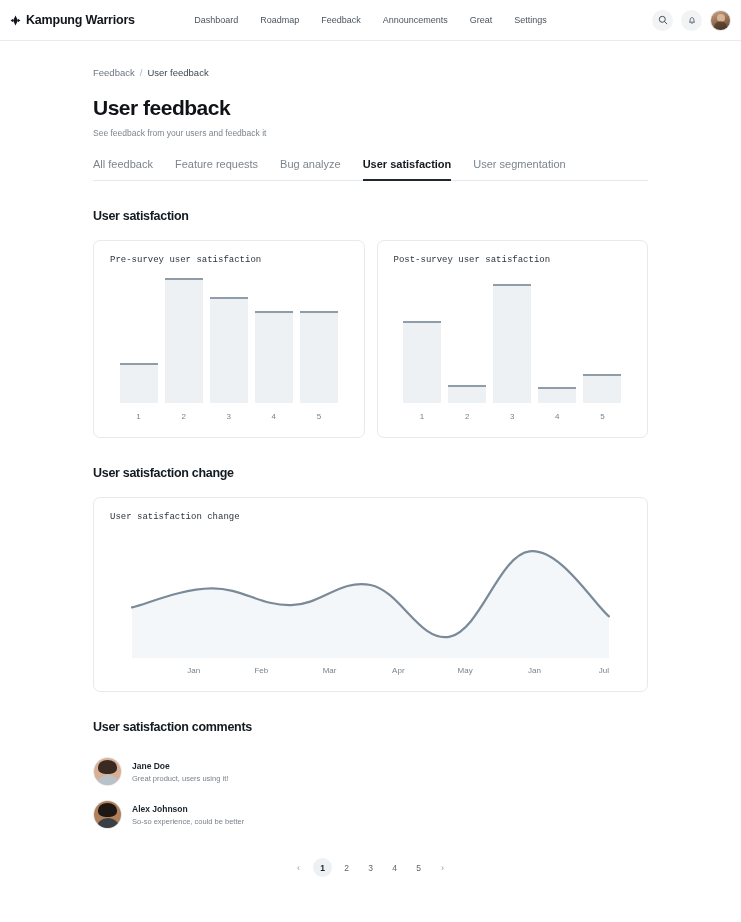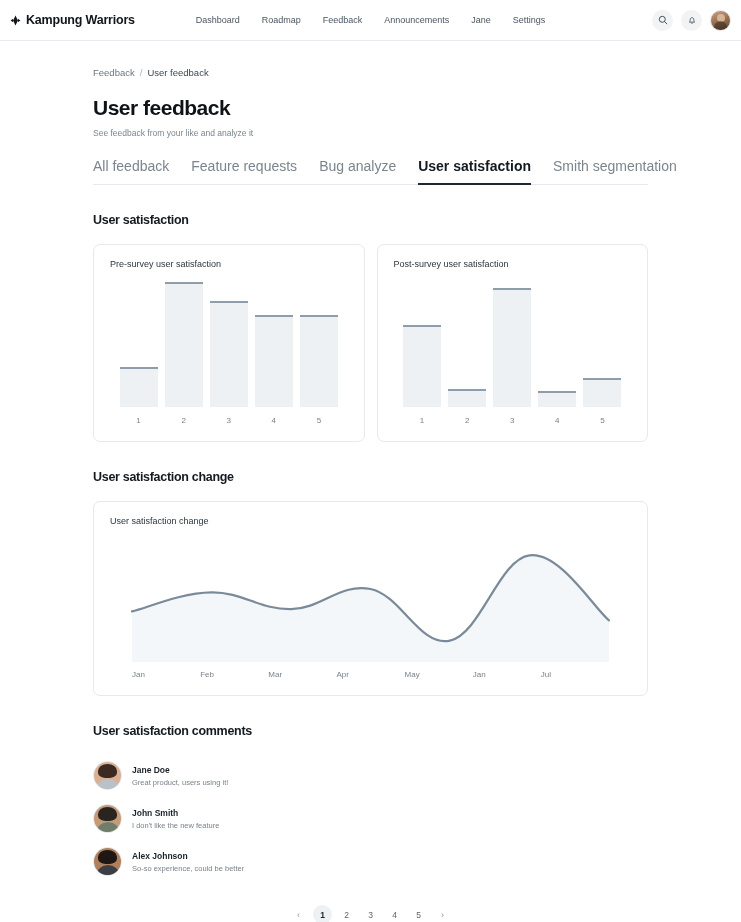--- a/index.html
+++ b/index.html
@@ -121,21 +121,21 @@
   }
 
   .tabs {
     margin-top: 20px;
     display: flex;
     gap: 22px;
     border-bottom: 1px solid #e5e8ec;
     padding-bottom: 0;
   }
   .tab {
-    font-size: 14px;
+    font-size: 11px;
     color: #7b858e;
     padding-bottom: 9px;
     white-space: nowrap;
     border-bottom: 2px solid transparent;
     margin-bottom: -1px;
   }
   .tab.active {
     color: #131a20;
     font-weight: bold;
     border-bottom-color: #1d2833;
@@ -157,20 +157,21 @@
     border: 1px solid #e6e9ed;
     border-radius: 7px;
     background: #fff;
     flex: 1;
     padding: 14px 16px 16px 16px;
   }
   .card-title {
     font-size: 9px;
     color: #2c353e;
     margin-bottom: 6px;
+    font-family: Liberation Mono, monospace;
   }
 
   
   .bars {
     height: 132px;
     display: flex;
     align-items: flex-end;
     justify-content: space-around;
     padding: 0 6px;
   }
@@ -202,21 +203,21 @@
   .line-card { margin-top: 17px; }
   .line-wrap { height: 128px; margin-top: 8px; position: relative; }
   .line-wrap svg { display: block; width: 100%; height: 100%; overflow: visible; }
   .line-labels {
     display: flex;
     margin-top: 8px;
     padding: 0 22px;
   }
   .line-label {
     flex: 1;
-    text-align: left;
+    text-align: right;
     font-size: 8px;
     color: #78828b;
   }
 
   
   .comments { margin-top: 16px; }
   .comment {
     display: flex;
     align-items: center;
     gap: 10px;
@@ -289,21 +290,21 @@
         </svg>
       </span>
       <span>Kampung Warriors</span>
     </div>
 
     <div class="nav">
       <a href="#">Dashboard</a>
       <a href="#">Roadmap</a>
       <a href="#">Feedback</a>
       <a href="#">Announcements</a>
-      <a href="#">Jane</a>
+      <a href="#">Great</a>
       <a href="#">Settings</a>
     </div>
 
     <div class="top-actions">
       <div class="icon-btn">
         <span>
           <svg width="10" height="10" viewBox="0 0 14 14">
             <circle cx="6" cy="6" r="4.2" fill="none" stroke="#3c464f" stroke-width="1.3"></circle>
             <line x1="9.2" y1="9.2" x2="12.4" y2="12.4" stroke="#3c464f" stroke-width="1.3" stroke-linecap="round"></line>
           </svg>
@@ -323,28 +324,28 @@
 
   <div class="content">
 
     <div class="breadcrumb">
       <a href="#">Feedback</a>
       <span class="sep">/</span>
       <span class="current">User feedback</span>
     </div>
 
     <h1 class="page-title">User feedback</h1>
-    <div class="subtitle">See feedback from your like and analyze it</div>
+    <div class="subtitle">See feedback from your users and feedback it</div>
 
     <div class="tabs">
       <div class="tab">All feedback</div>
       <div class="tab">Feature requests</div>
       <div class="tab">Bug analyze</div>
       <div class="tab active">User satisfaction</div>
-      <div class="tab">Smith segmentation</div>
+      <div class="tab">User segmentation</div>
     </div>
 
     <h2 class="section">User satisfaction</h2>
 
     <div class="card-row">
 
       <div class="card">
         <div class="card-title">Pre-survey user satisfaction</div>
         <div class="bars">
           <div class="bar-col">
@@ -432,31 +433,20 @@
           <div class="face" id="cf0" style="background: rgb(216, 176, 149);"></div>
             <div class="hair" id="ch0" style="background: rgb(59, 42, 34);"></div>
             <div class="body" id="cb0" style="background: rgb(185, 194, 201);"></div>
         </div>
         <div>
           <div class="c-name">Jane Doe</div>
           <div class="c-text">Great product, users using it!</div>
         </div>
       </div>
 
-      <div class="comment">
-        <div class="c-avatar" id="ca1">
-          <div class="face" id="cf1" style="background: rgb(196, 154, 120);"></div>
-            <div class="hair" id="ch1" style="background: rgb(42, 36, 32);"></div>
-            <div class="body" id="cb1" style="background: rgb(111, 126, 106);"></div>
-        </div>
-        <div>
-          <div class="c-name">John Smith</div>
-          <div class="c-text">I don't like the new feature</div>
-        </div>
-      </div>
 
       <div class="comment">
         <div class="c-avatar" id="ca2">
           <div class="face" id="cf2" style="background: rgb(176, 128, 92);"></div>
             <div class="hair" id="ch2" style="background: rgb(30, 23, 19);"></div>
             <div class="body" id="cb2" style="background: rgb(58, 63, 70);"></div>
         </div>
         <div>
           <div class="c-name">Alex Johnson</div>
           <div class="c-text">So-so experience, could be better</div>

